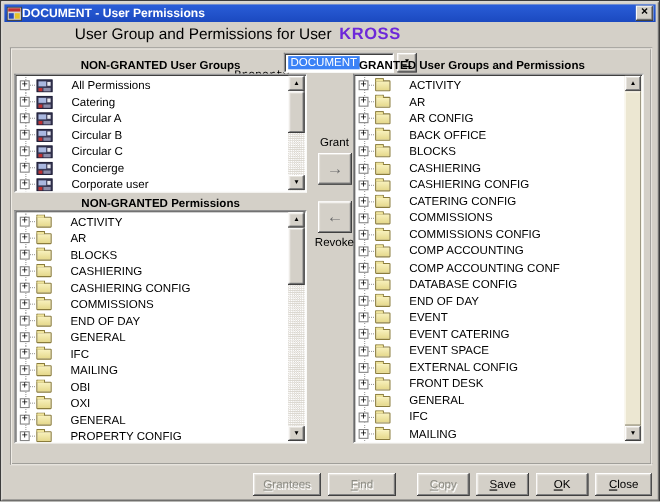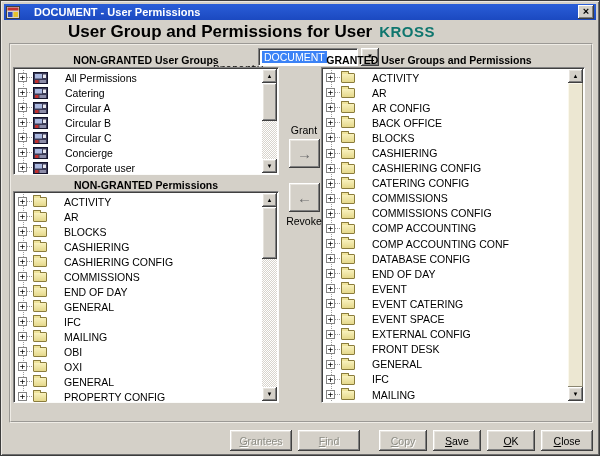--- a/index.html
+++ b/index.html
@@ -10,32 +10,32 @@
     border:1px solid #3c3c3c;
     box-shadow:inset 1px 1px 0 #ece9e4, inset -1px -1px 0 #6e6e6e;
     overflow:hidden;
   }
   
   .titlebar{
     position:absolute;left:3px;top:3px;right:3px;height:16px;
     background:linear-gradient(180deg,#2a5ed8 0%,#1b49c0 100%);
     display:flex;align-items:center;padding:0 2px;
   }
-  .title-text{color:#fff;font-size:11px;font-weight:bold;margin-left:14px;white-space:nowrap;}
+  .title-text{color:#fff;font-size:11px;font-weight:bold;margin-left:0;white-space:nowrap;}
   .app-icon{width:14px;height:13px;flex:none;display:block;}
   .close-btn{
     margin-left:auto;width:16px;height:14px;flex:none;
     background:#d4d0c8;color:#000;font-size:11px;font-weight:bold;line-height:12px;text-align:center;
     box-shadow:inset -1px -1px 0 #404040, inset 1px 1px 0 #fff, inset -2px -2px 0 #808080;
     cursor:default;user-select:none;
   }
   
   .header{position:absolute;left:67px;top:21px;white-space:nowrap;}
-  .header .prefix{font-size:17px;font-weight:bold;text-align:right;}
-  .header .username{font-size:15px;font-weight:bold;color:#0f766e;margin-left:7px;letter-spacing:.5px;}
+  .header .prefix{font-size:14px;font-weight:normal;text-align:right;}
+  .header .username{font-size:15px;font-weight:bold;color:#6d28d9;margin-left:7px;letter-spacing:.5px;}
   
   .main-panel{position:absolute;left:8px;top:42px;width:584px;height:380px;
     border:2px groove #efece6;}
   .sec-label{position:absolute;font-size:10.5px;font-weight:bold;white-space:nowrap;transform:translateX(-50%);}
   
   .prop-label{position:absolute;left:212px;top:62px;font-size:10.5px;font-family:Liberation Mono, monospace;}
   .prop-field{
     position:absolute;left:257px;top:47px;width:100px;height:18px;background:#fff;
     border-top:1px solid #808080;border-left:1px solid #808080;
     border-bottom:1px solid #fff;border-right:1px solid #fff;

